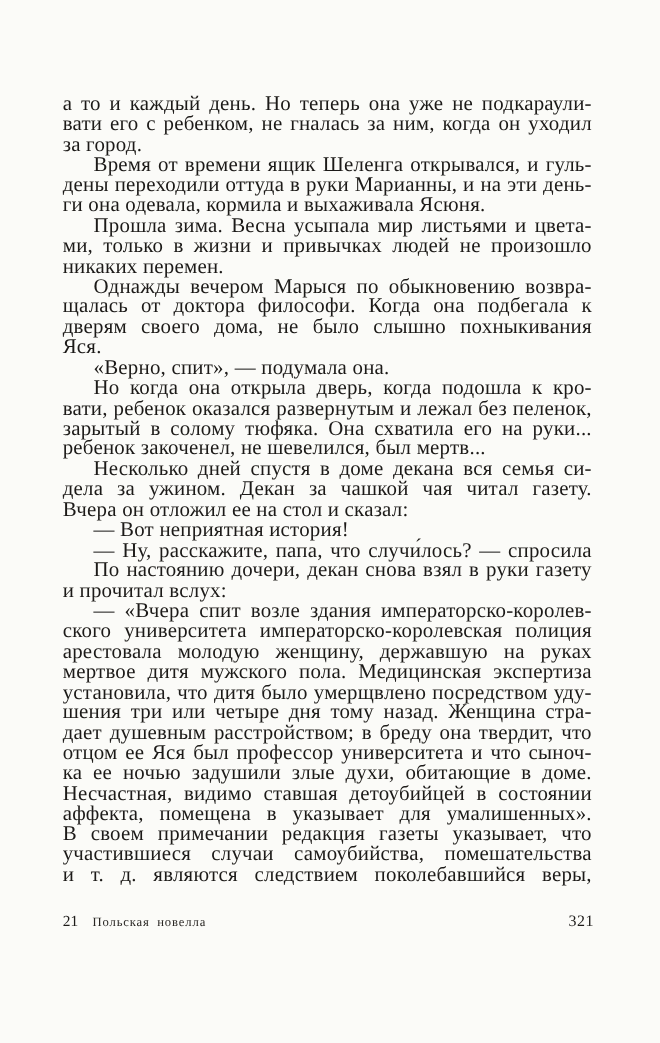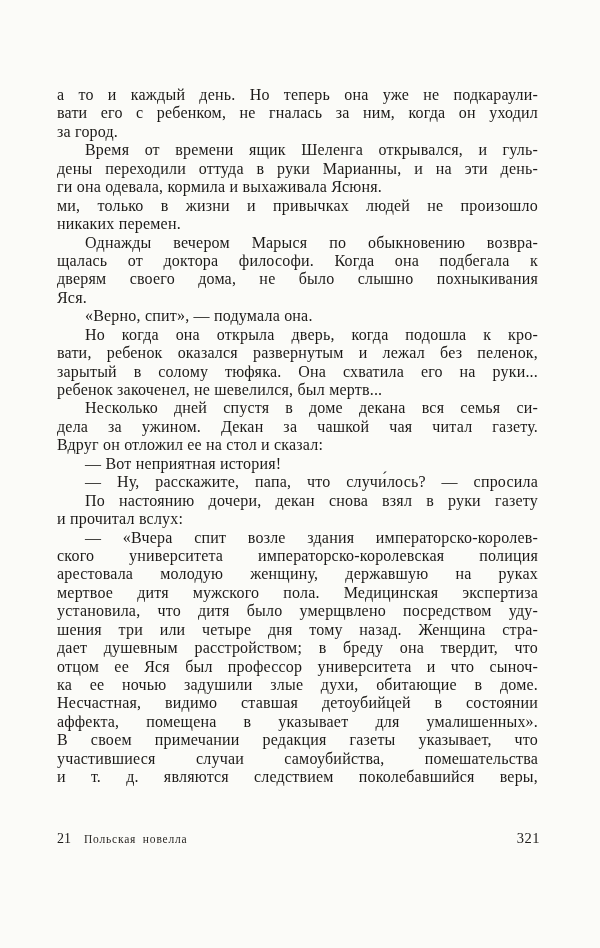--- a/index.html
+++ b/index.html
@@ -16,21 +16,21 @@
   }
   .page {
     position: relative;
     width: 600px; height: 948px;
     background: var(--paper);
   }
   .text-block {
     position: absolute;
     left: 57px; top: 86px;
     width: 481px;
-    font-size: 16px;
+    font-size: 19px;
     line-height: 18.45px;
     color: var(--ink);
     letter-spacing: 0.2px;
   }
   .line {
     text-align: center;
     text-align-last: left;
     white-space: nowrap;
     height: 18.45px;
     overflow: visible;
@@ -75,34 +75,35 @@
 <body>
 
 <div class="page">
   <div class="text-block">
       <div class="line just">а то и каждый день. Но теперь она уже не подкараули-</div>
       <div class="line just">вати его с ребенком, не гналась за ним, когда он уходил</div>
       <div class="line">за город.</div>
       <div class="line indent just">Время от времени ящик Шеленга открывался, и гуль-</div>
       <div class="line just">дены переходили оттуда в руки Марианны, и на эти день-</div>
       <div class="line">ги она одевала, кормила и выхаживала Ясюня.</div>
+      <div class="line indent just">Прошла зима. Весна усыпала мир листьями и цвета-</div>
       <div class="line just">ми, только в жизни и привычках людей не произошло</div>
       <div class="line">никаких перемен.</div>
       <div class="line indent just">Однажды вечером Марыся по обыкновению возвра-</div>
       <div class="line just">щалась от доктора философи. Когда она подбегала к</div>
       <div class="line just">дверям своего дома, не было слышно похныкивания</div>
       <div class="line">Яся.</div>
       <div class="line indent">«Верно, спит», — подумала она.</div>
       <div class="line indent just">Но когда она открыла дверь, когда подошла к кро-</div>
       <div class="line just">вати, ребенок оказался развернутым и лежал без пеленок,</div>
       <div class="line just">зарытый в солому тюфяка. Она схватила его на руки...</div>
       <div class="line">ребенок закоченел, не шевелился, был мертв...</div>
       <div class="line indent just">Несколько дней спустя в доме декана вся семья си-</div>
       <div class="line just">дела за ужином. Декан за чашкой чая читал газету.</div>
-      <div class="line">Вдруг он отложил ее на стол и сказал:</div>
+      <div class="line">Вчера он отложил ее на стол и сказал:</div>
       <div class="line indent">— Вот неприятная история!</div>
       <div class="line indent just">— Ну, расскажите, папа, что случи́лось? — спросила</div>
       <div class="line indent just">По настоянию дочери, декан снова взял в руки газету</div>
       <div class="line">и прочитал вслух:</div>
       <div class="line indent just">— «Вчера спит возле здания императорско-королев-</div>
       <div class="line just">ского университета императорско-королевская полиция</div>
       <div class="line just">арестовала молодую женщину, державшую на руках</div>
       <div class="line just">мертвое дитя мужского пола. Медицинская экспертиза</div>
       <div class="line just">установила, что дитя было умерщвлено посредством уду-</div>
       <div class="line just">шения три или четыре дня тому назад. Женщина стра-</div>

